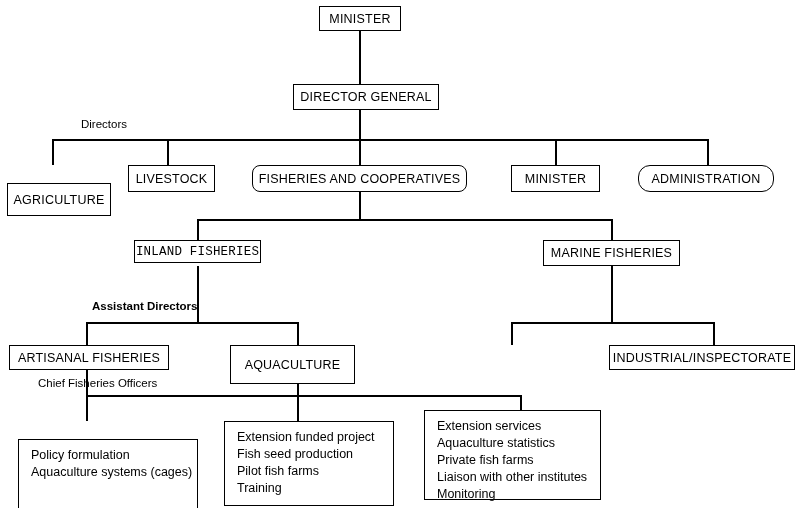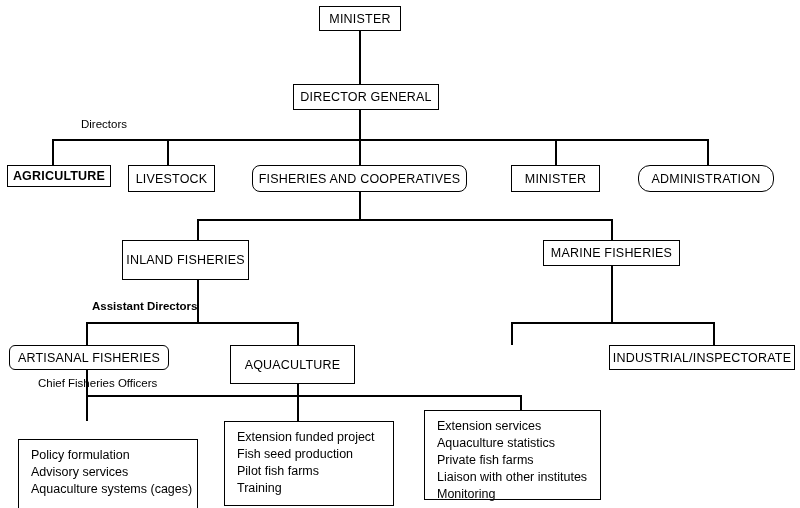--- a/index.html
+++ b/index.html
@@ -102,36 +102,35 @@
 
   <div class="vl" style="left:297px; top:370px; height:52px;"></div>
 
   <div class="caption" style="left:61px; top:118px;">Directors</div>
   <div class="caption" style="left:72px; top:300px;font-weight:bold;">Assistant Directors</div>
   <div class="caption" style="left:18px; top:377px;">Chief Fisheries Officers</div>
 
   <div class="node" style="left:319px; top:6px; width:82px; height:25px;">MINISTER</div>
   <div class="node" style="left:293px; top:84px; width:146px; height:26px;">DIRECTOR GENERAL</div>
 
-  <div class="node" style="left:7px; top:165px; width:104px; height:22px;font-weight:bold;">AGRICULTURE</div>
+  <div class="node" style="left:7px; top:183px; width:104px; height:33px;">AGRICULTURE</div>
   <div class="node" style="left:128px; top:165px; width:87px; height:27px;">LIVESTOCK</div>
   <div class="node" style="left:252px; top:165px; width:215px; height:27px;border-radius:8px;">FISHERIES AND COOPERATIVES</div>
   <div class="node" style="left:511px; top:165px; width:89px; height:27px;">MINISTER</div>
   <div class="node" style="left:638px; top:165px; width:136px; height:27px;border-radius:12px;">ADMINISTRATION</div>
 
-  <div class="node" style="left:122px; top:240px; width:127px; height:40px;">INLAND FISHERIES</div>
+  <div class="node" style="left:134px; top:240px; width:127px; height:23px;font-family:Liberation Mono, monospace;">INLAND FISHERIES</div>
   <div class="node" style="left:543px; top:240px; width:137px; height:26px;">MARINE FISHERIES</div>
 
-  <div class="node" style="left:9px; top:345px; width:160px; height:25px;border-radius:6px;">ARTISANAL FISHERIES</div>
+  <div class="node" style="left:9px; top:345px; width:160px; height:25px;">ARTISANAL FISHERIES</div>
   <div class="node" style="left:230px; top:345px; width:125px; height:39px;">AQUACULTURE</div>
   <div class="node" style="left:609px; top:345px; width:186px; height:25px;">INDUSTRIAL/INSPECTORATE</div>
 
   <div class="listbox" style="left:18px; top:420px; width:180px; height:80px;margin-top:19px;">
     <div class="li">Policy formulation</div>
-    <div class="li">Advisory services</div>
     <div class="li">Aquaculture systems (cages)</div>
   </div>
 
   <div class="listbox" style="left:224px; top:421px; width:170px; height:85px;">
     <div class="li">Extension funded project</div>
     <div class="li">Fish seed production</div>
     <div class="li">Pilot fish farms</div>
     <div class="li">Training</div>
   </div>
 

